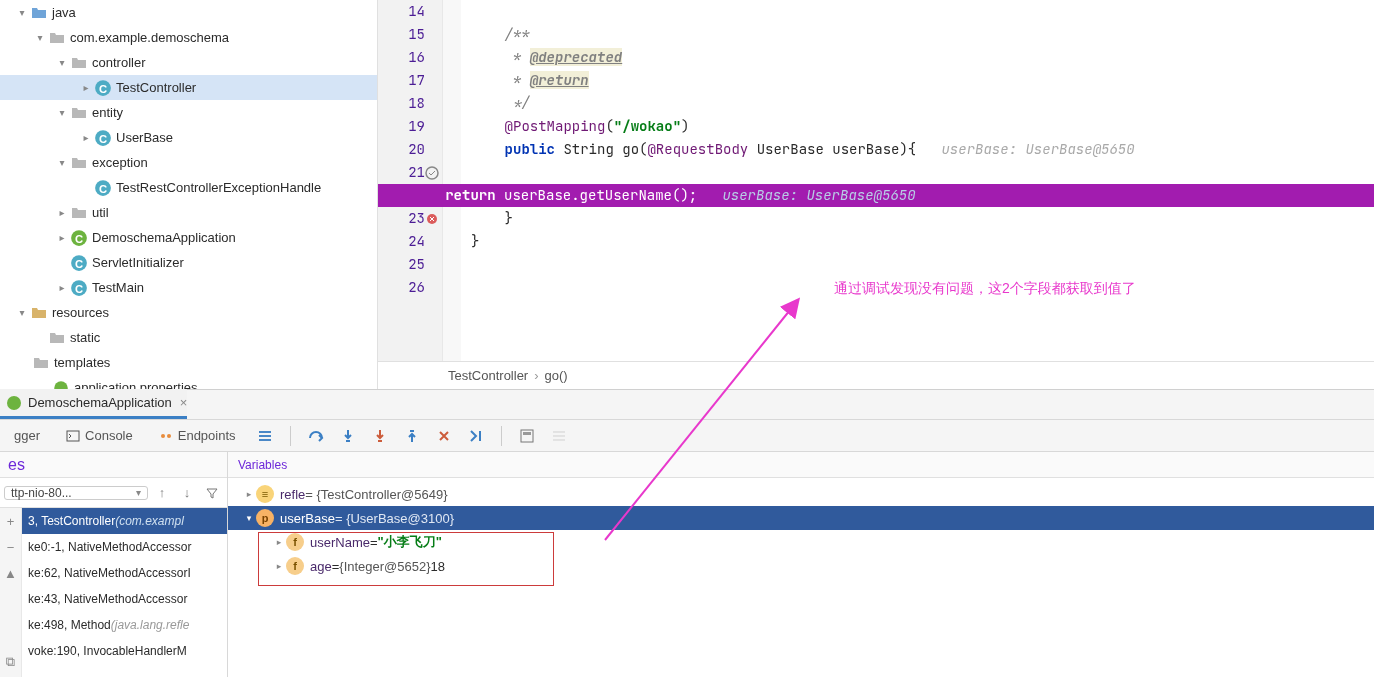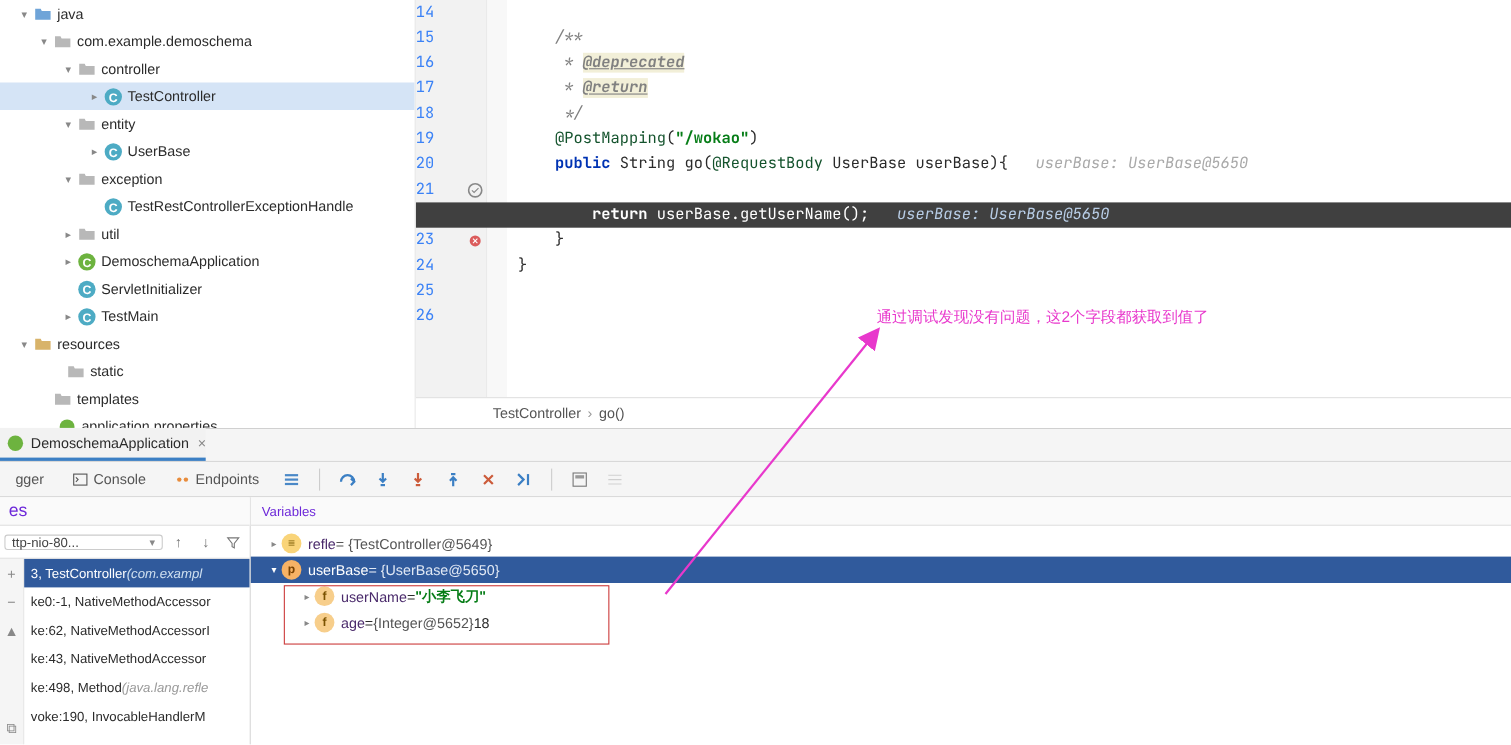--- a/index.html
+++ b/index.html
@@ -12,34 +12,34 @@
 .tree-row.selected { background: #d5e4f6; }
 .tree-row .arrow { width: 16px; text-align: center; color: #888; font-size: 10px; }
 .tree-row .icon { width: 18px; height: 18px; margin-right: 4px; display: inline-flex; align-items: center; justify-content: center; }
 .tree-row .label { color: #2b2b2b; }
 
 .folder-icon svg, .file-icon svg { width: 16px; height: 16px; }
 
 .editor { flex: 1; display: flex; flex-direction: column; background: #fff; position: relative; }
 .code-area { flex: 1; display: flex; font-family: "Consolas", "JetBrains Mono", monospace; font-size: 14px; line-height: 23px; overflow: hidden; }
 .gutter-bg { width: 65px; background: #f2f2f2; border-right: 1px solid #e8e8e8; }
-.gutter { width: 65px; text-align: left; color: #3b82f6; padding-right: 18px; position: absolute; left: 0; top: 0; }
+.gutter { width: 65px; text-align: right; color: #4c1d95; padding-right: 18px; position: absolute; left: 0; top: 0; }
 .gutter div { height: 23px; }
 .gutter-icons { position: absolute; left: 45px; top: 0; }
 .gutter-icons div { height: 23px; width: 18px; display:flex; align-items:center; justify-content:center; }
 .fold-strip { width: 18px; background: #f8f8f8; }
 .code { flex: 1; padding-left: 10px; position: relative; }
 .code-line { height: 23px; white-space: pre; }
-.code-line.highlighted { background: #404040; color: #fff; margin-left: -93px; padding-left: 93px; }
+.code-line.highlighted { background: #a21caf; color: #fff; margin-left: -93px; }
 .code-line.highlighted .k { color: #fff; }
 
 .c { color: #808080; font-style: italic; }
 .c-tag { color: #808080; font-style: italic; text-decoration: underline; font-weight: bold; }
 .c-param { font-style: italic; background: #f2efd8; }
-.ann { color: #14532d; }
+.ann { color: #701a75; }
 .str { color: #067d17; font-weight: bold; }
 .k { color: #0033b3; font-weight: bold; }
 .hint { color: #a9a9a9; font-style: italic; }
 .hint-hl { color: #b8cde6; font-style: italic; }
 
 .breadcrumb { height: 28px; border-top: 1px solid #e0e0e0; display: flex; align-items: center; padding-left: 70px; color: #555; font-size: 13px; background: #fff; }
 .breadcrumb .sep { margin: 0 6px; color: #999; }
 
 .annotation-text { position: absolute; color: #e838cc; font-size: 14px; z-index: 20; }
 .arrow-svg { position: absolute; z-index: 19; pointer-events: none; }
@@ -214,30 +214,30 @@
     </div>
     <div class="tree-row" style="padding-left:14px">
       <span class="arrow">▾</span>
       <span class="icon folder-icon">
           <svg viewBox="0 0 16 16">
             <path fill="#d8b36a" d="M1 3h5l1 2h8v8H1z"></path>
           </svg>
         </span>
       <span class="label">resources</span>
     </div>
-    <div class="tree-row" style="padding-left:44px">
+    <div class="tree-row" style="padding-left:32px">
       <span class="arrow"></span>
       <span class="icon folder-icon">
           <svg viewBox="0 0 16 16">
             <path fill="#b8b8b8" d="M1 3h5l1 2h8v8H1z"></path>
           </svg>
         </span>
       <span class="label">static</span>
     </div>
-    <div class="tree-row" style="padding-left:32px">
+    <div class="tree-row" style="padding-left:16px">
       <span class="arrow"></span>
       <span class="icon folder-icon">
           <svg viewBox="0 0 16 16">
             <path fill="#b8b8b8" d="M1 3h5l1 2h8v8H1z"></path>
           </svg>
         </span>
       <span class="label">templates</span>
     </div>
     <div class="tree-row" style="padding-left:36px">
       <span class="arrow"></span>
@@ -305,21 +305,21 @@
         <div class="code-line"><span>}</span></div>
         <div class="code-line"></div>
       </div>
     </div>
     <div class="breadcrumb">
       <span>TestController</span>
       <span class="sep">›</span>
       <span>go()</span>
     </div>
 
-    <div class="annotation-text" style="left:419px; top:280px;">通过调试发现没有问题，这2个字段都获取到值了</div>
+    <div class="annotation-text" style="left:456px; top:280px;">通过调试发现没有问题，这2个字段都获取到值了</div>
   </div>
 </div>
 
 <svg class="arrow-svg" width="1374" height="677" style="left:0;top:0">
   <defs>
       <marker id="ah" markerWidth="10" markerHeight="10" refX="2" refY="5" orient="auto">
         <path d="M0 0L10 5L0 10z" fill="#e838cc"></path>
       </marker>
     </defs>
   <line x1="605" y1="540" x2="790" y2="310" stroke="#e838cc" stroke-width="2" marker-end="url(#ah)"></line>
@@ -458,21 +458,21 @@
         <div class="var-row" style="padding-left:14px">
           <span class="arrow">▸</span>
           <span class="badge oo">≡</span>
           <span class="var-name">refle</span>
             <span class="var-val"> = {TestController@5649}</span>
         </div>
         <div class="var-row sel" style="padding-left:14px">
           <span class="arrow">▾</span>
           <span class="badge pp">p</span>
           <span class="var-name">userBase</span>
-            <span class="var-val"> = {UserBase@5650}</span>
+            <span class="var-val"> = {UserBase@3100}</span>
         </div>
         <div class="vars-box" style="left:30px; top:54px; width:296px; height:54px;"></div>
         <div class="var-row" style="padding-left:44px">
           <span class="arrow">▸</span>
           <span class="badge ff">f</span>
           <span class="var-name">userName</span>
             <span> = </span>
             <span class="var-str">"小李飞刀"</span>
         </div>
         <div class="var-row" style="padding-left:44px">

